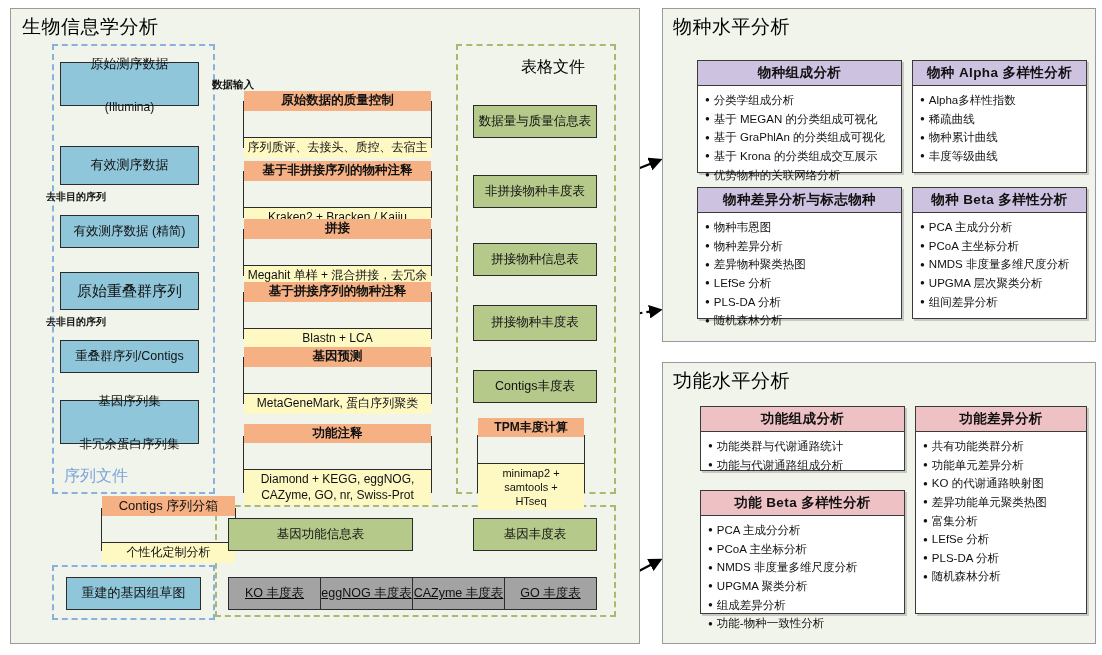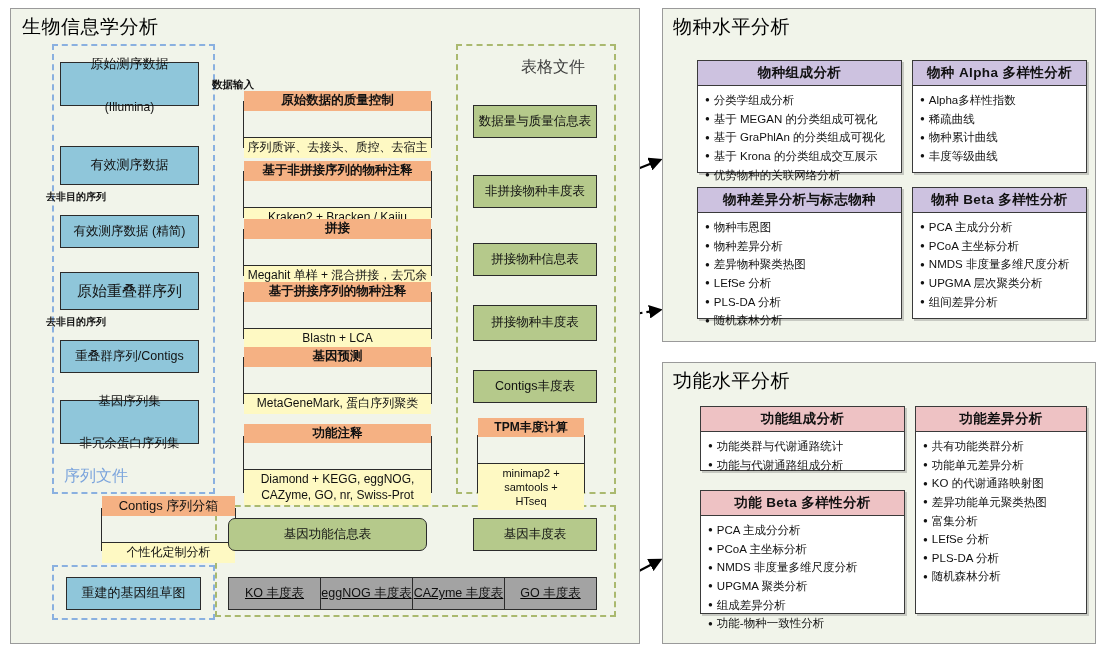--- a/index.html
+++ b/index.html
@@ -10,21 +10,21 @@
   
   .panel{position:absolute;background:#f1f4ea;border:1px solid #9a9a9a;box-sizing:border-box;}
   .panel-title{position:absolute;font-size:19px;color:#000000;letter-spacing:.5px;white-space:nowrap;}
 
   
   .dashgroup{position:absolute;box-sizing:border-box;background:transparent;}
   .dash-blue{border:2px dashed #8ab0e0;}
   .dash-green{border:2px dashed #aab96f;}
   .grouplabel{position:absolute;font-size:16px;white-space:nowrap;}
   .glbl-blue{color:#7ba4dc;}
-  .glbl-green{color:#404040;}
+  .glbl-green{color:#000000;}
 
   
   .node{position:absolute;box-sizing:border-box;border:1.6px solid #2b2b2b;
         display:flex;flex-direction:column;align-items:stretch;justify-content:center;
         font-size:12.5px;color:#111;text-align:center;gap:26px;}
   .node .hd{padding:2px 2px;font-weight:bold;line-height:1.25;}
   .node .bd{padding:2px 3px;line-height:1.3;background:#fef9c3;border-top:1.6px solid #2b2b2b;
             font-weight:normal;font-size:12px;}
   .node.single{justify-content:center;}
   .node.single .hd{font-weight:normal;}
@@ -172,21 +172,21 @@
   <div class="node n-blue single" style="left:60px;top:272px;width:139px;height:38px;">
     <div class="hd" style="font-weight:normal;font-size:15px;">原始重叠群序列</div>
   </div>
 
   <div class="node n-blue single" style="left:60px;top:340px;width:139px;height:33px;">
     <div class="hd" style="font-weight:normal;font-size:12.5px;">重叠群序列/Contigs</div>
   </div>
 
   <div class="node n-blue" style="left:60px;top:400px;width:139px;height:44px;">
     <div class="hd" style="font-weight:normal;font-size:12.5px;">基因序列集</div>
-    <div style="font-size:12.5px;line-height:1.2;font-family:Liberation Mono, monospace;">非冗余蛋白序列集</div>
+    <div style="font-size:12.5px;line-height:1.2;">非冗余蛋白序列集</div>
   </div>
 
   <div class="node n-blue single" style="left:66px;top:577px;width:135px;height:33px;">
     <div class="hd" style="font-weight:normal;font-size:13px;">重建的基因组草图</div>
   </div>
 
   <div class="node n-orange" style="left:243px;top:101px;width:189px;height:47px;">
     <div class="hd">原始数据的质量控制</div>
     <div class="bd">序列质评、去接头、质控、去宿主</div>
   </div>
@@ -241,21 +241,21 @@
   </div>
 
   <div class="node n-green single" style="left:473px;top:305px;width:124px;height:36px;">
     <div class="hd" style="font-weight:normal;">拼接物种丰度表</div>
   </div>
 
   <div class="node n-green single" style="left:473px;top:370px;width:124px;height:33px;">
     <div class="hd" style="font-weight:normal;">Contigs丰度表</div>
   </div>
 
-  <div class="node n-green single" style="left:228px;top:518px;width:199px;height:33px;border-radius:7px;">
+  <div class="node n-green single" style="left:228px;top:518px;width:185px;height:33px;">
     <div class="hd" style="font-weight:normal;">基因功能信息表</div>
   </div>
 
   <div class="node n-green single" style="left:473px;top:518px;width:124px;height:33px;">
     <div class="hd" style="font-weight:normal;">基因丰度表</div>
   </div>
 
   <div class="strip" style="left:228px;top:577px;width:369px;height:33px;">
     <div class="cell">KO 丰度表</div>
     <div class="cell">eggNOG 丰度表</div>

